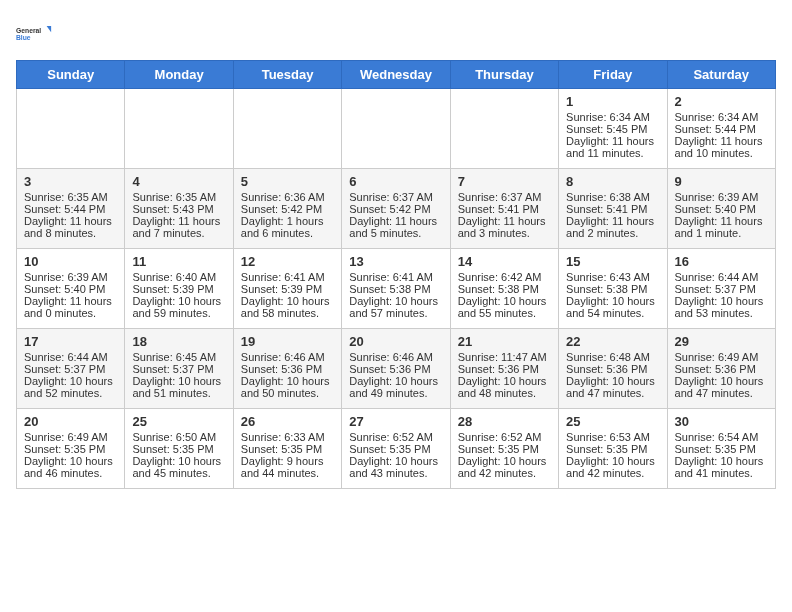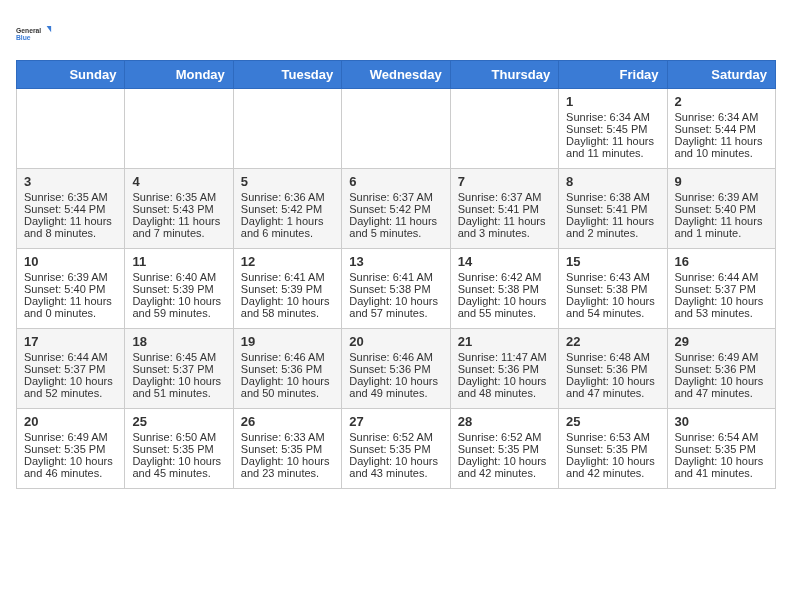--- a/index.html
+++ b/index.html
@@ -35,21 +35,21 @@
       margin-top: 2px;
     }
     .calendar-table {
       width: 100%;
       border-collapse: collapse;
       table-layout: fixed;
     }
     .calendar-table th {
       background: #3a7bd5;
       color: #fff;
-      text-align: right;
+      text-align: center;
       padding: 6px 8px;
       font-size: 13px;
       font-weight: bold;
       border: 1px solid #2e6abf;
     }
     .calendar-table td {
       border: 1px solid #ccc;
       vertical-align: top;
       padding: 5px 7px;
       font-size: 11px;
@@ -261,21 +261,21 @@
         <td>
           <span class="day-number">25</span>
           <div>Sunrise: 6:50 AM</div>
           <div>Sunset: 5:35 PM</div>
           <div>Daylight: 10 hours and 45 minutes.</div>
         </td>
         <td>
           <span class="day-number">26</span>
           <div>Sunrise: 6:33 AM</div>
           <div>Sunset: 5:35 PM</div>
-          <div>Daylight: 10 hours and 23 minutes.</div>
+          <div>Daylight: 9 hours and 44 minutes.</div>
         </td>
         <td>
           <span class="day-number">27</span>
           <div>Sunrise: 6:52 AM</div>
           <div>Sunset: 5:35 PM</div>
           <div>Daylight: 10 hours and 43 minutes.</div>
         </td>
         <td>
           <span class="day-number">28</span>
           <div>Sunrise: 6:52 AM</div>

